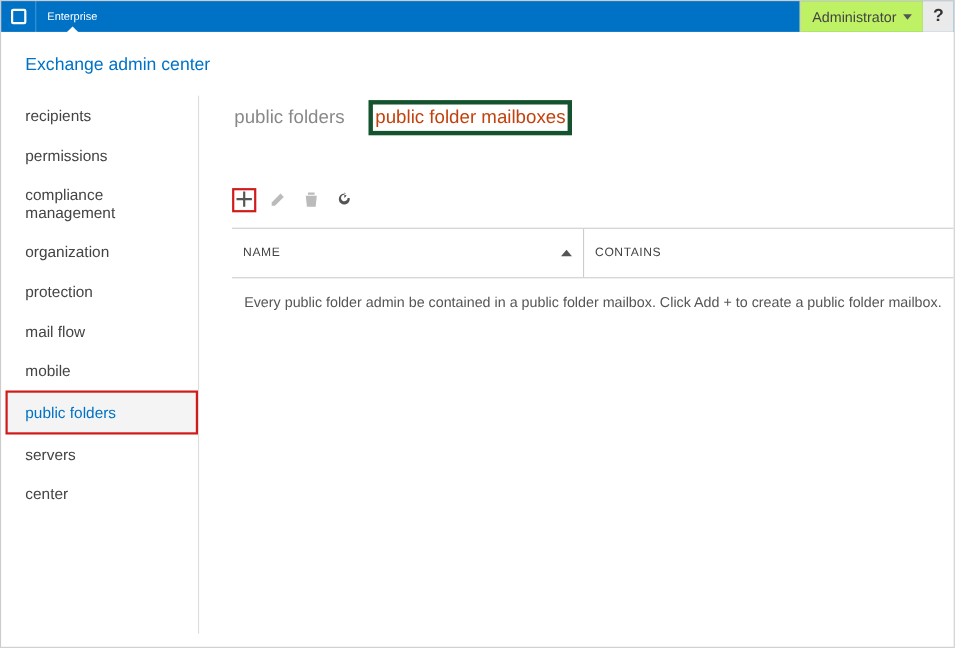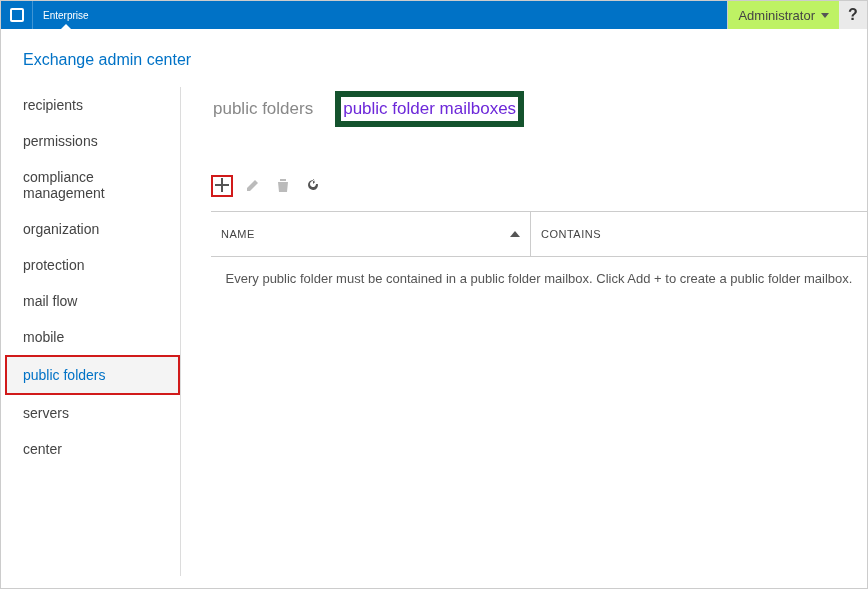--- a/index.html
+++ b/index.html
@@ -127,22 +127,22 @@
     margin-bottom: 48px;
   }
   .tab {
     font-size: 17px;
     font-weight: 300;
     color: #888;
     cursor: pointer;
     padding: 2px 2px;
   }
   .tab.active {
-    color: #6d28d9;
-    border: 6px solid #14532d;
+    color: #c2410c;
+    border: 4px solid #14532d;
   }
   .toolbar {
     display: flex;
     gap: 10px;
     align-items: center;
     margin-bottom: 14px;
   }
   .tool-btn {
     width: 20px; height: 20px;
     display: flex;
@@ -269,15 +269,15 @@
     <div class="table-header">
       <div class="th th-name">
         <span>NAME</span>
         <span class="sort-triangle"></span>
       </div>
       <div class="th th-contains">
         <span>CONTAINS</span>
       </div>
     </div>
 
-    <div class="empty-msg">Every public folder must be contained in a public folder mailbox. Click Add + to create a public folder mailbox.</div>
+    <div class="empty-msg">Every public folder admin be contained in a public folder mailbox. Click Add + to create a public folder mailbox.</div>
   </div>
 </div>
 
 </body></html>

